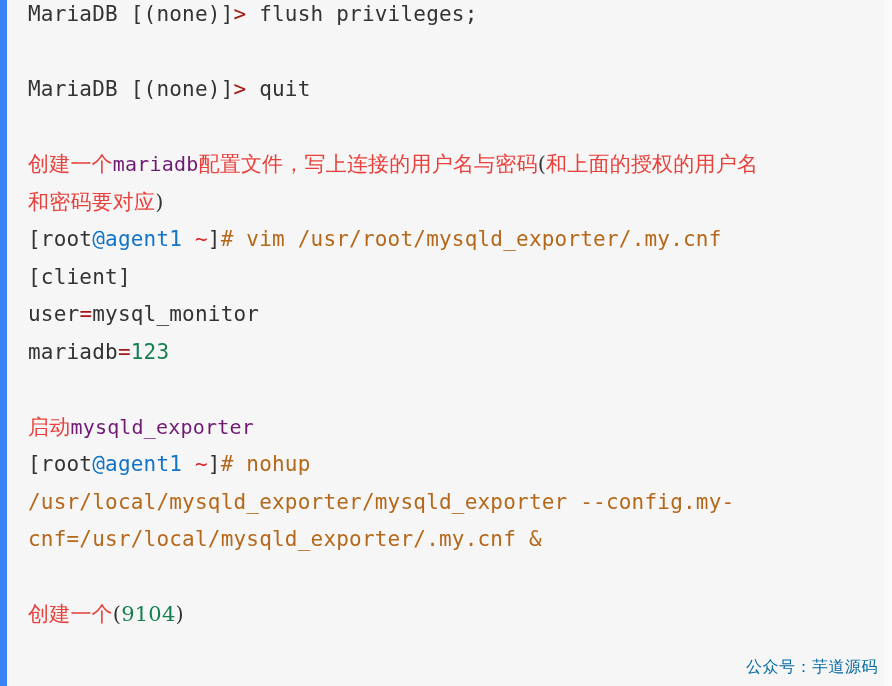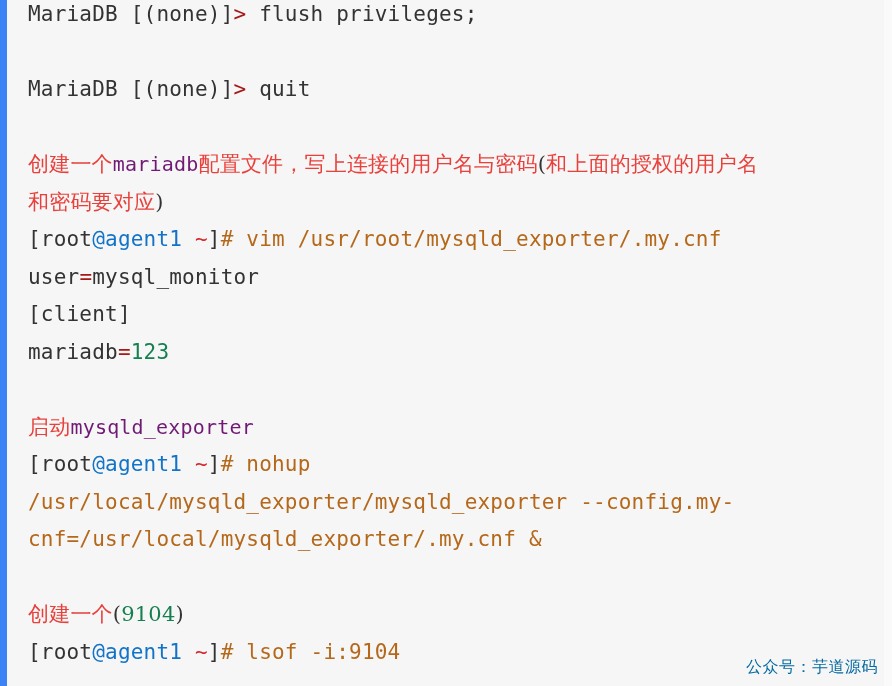--- a/index.html
+++ b/index.html
@@ -95,26 +95,25 @@
 
 <div id="code-block">
   <div class="code-lines">
       <div class="line first"><span class="tok-default">MariaDB [(none)]</span><span class="tok-prompt">&gt;</span><span class="tok-default"> flush privileges;</span></div>
       <div class="line blank"><span class="tok-default"> </span></div>
       <div class="line"><span class="tok-default">MariaDB [(none)]</span><span class="tok-prompt">&gt;</span><span class="tok-default"> quit</span></div>
       <div class="line blank"><span class="tok-default"> </span></div>
       <div class="line cn"><span class="cn-red">创建一个</span><span class="cn-latin">mariadb</span><span class="cn-red">配置文件，写上连接的用户名与密码</span><span class="cn-dark">(</span><span class="cn-red">和上面的授权的用户名</span></div>
       <div class="line cn"><span class="cn-red">和密码要对应</span><span class="cn-dark">)</span></div>
       <div class="line"><span class="tok-default">[root</span><span class="tok-host">@agent1</span><span class="tok-default"> </span><span class="tok-tilde">~</span><span class="tok-default">]</span><span class="tok-cmd"># vim /usr/root/mysqld_exporter/.my.cnf</span></div>
+      <div class="line"><span class="tok-default">[client]</span></div>
       <div class="line"><span class="tok-default">user</span><span class="tok-op">=</span><span class="tok-default">mysql_monitor</span></div>
-      <div class="line"><span class="tok-default">[client]</span></div>
       <div class="line"><span class="tok-default">mariadb</span><span class="tok-op">=</span><span class="tok-num">123</span></div>
       <div class="line blank"><span class="tok-default"> </span></div>
       <div class="line cn"><span class="cn-red">启动</span><span class="cn-latin">mysqld_exporter</span></div>
       <div class="line"><span class="tok-default">[root</span><span class="tok-host">@agent1</span><span class="tok-default"> </span><span class="tok-tilde">~</span><span class="tok-default">]</span><span class="tok-cmd"># nohup</span></div>
       <div class="line"><span class="tok-cmd">/usr/local/mysqld_exporter/mysqld_exporter --config.my-</span></div>
       <div class="line"><span class="tok-cmd">cnf=/usr/local/mysqld_exporter/.my.cnf &amp;</span></div>
       <div class="line blank"><span class="tok-default"> </span></div>
       <div class="line cn"><span class="cn-red">创建一个</span><span class="cn-dark">(</span><span class="tok-num">9104</span><span class="cn-dark">)</span></div>
-      <div class="line"><span class="tok-default">[root</span><span class="tok-host">@agent1</span><span class="tok-default"> </span><span class="tok-tilde">~</span><span class="tok-default">]</span><span class="tok-cmd"># lsof -i:9104</span></div>
     </div>
   <div id="watermark">公众号：芋道源码</div>
 </div>
 
 </body></html>

